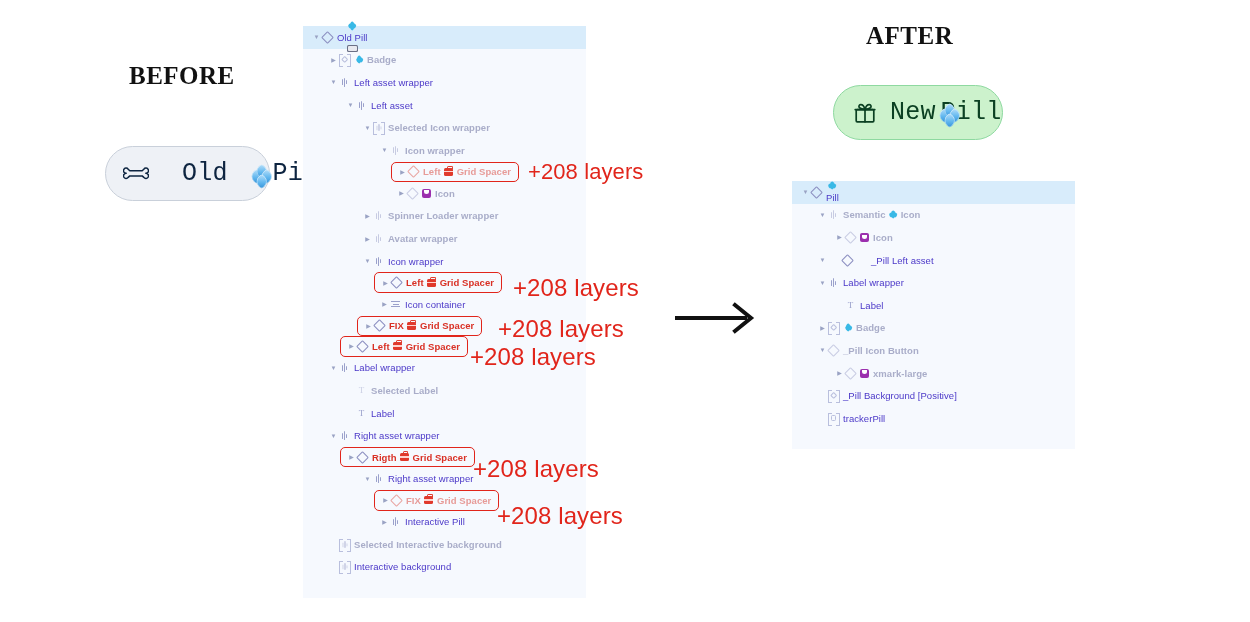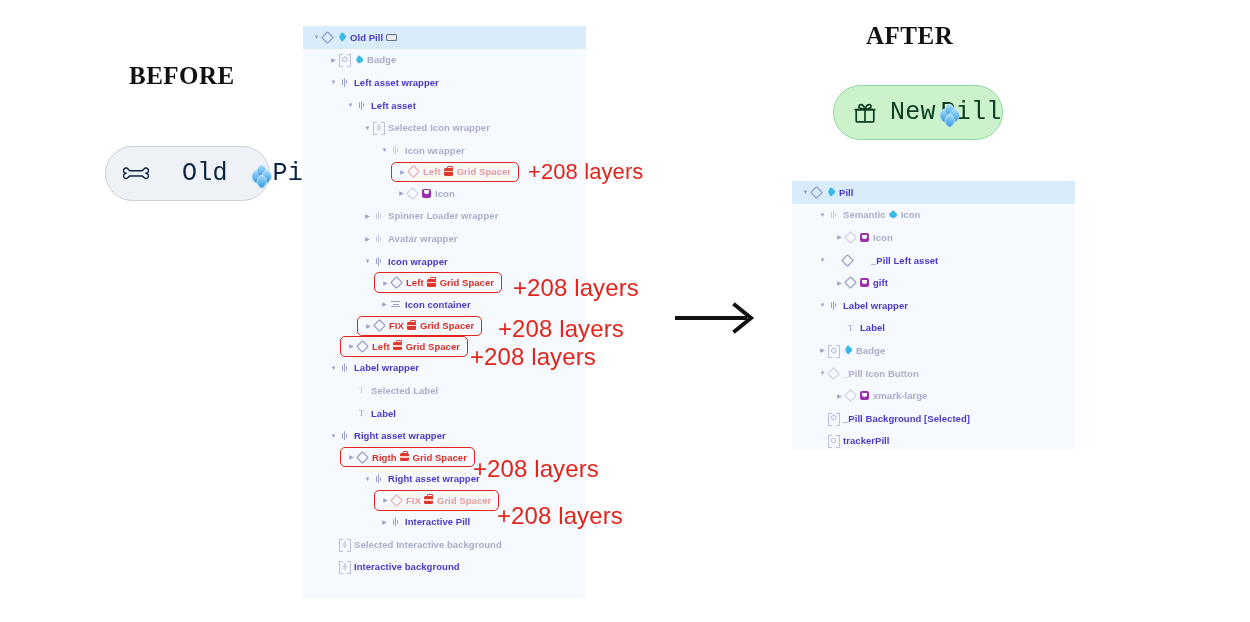--- a/index.html
+++ b/index.html
@@ -122,21 +122,21 @@
     flex: 0 0 auto;
     width: 13px;
     display: inline-flex;
     justify-content: center;
     align-items: center;
     margin-right: 3px;
   }
   .rowtext { display: inline-flex; align-items: center; gap: 2px; }
 
   
-  .c-strong { color: #4b38c8; font-weight: bold; }
+  .c-strong { color: #4b38c8; font-weight: normal; flex-direction: column; }
   .c-dim    { color: #a9adc9; font-weight: bold; }
   .c-red    { color: #d93025; font-weight: bold; }
   .c-redd   { color: #e79b98; font-weight: bold; }
 
   
   .dia {
     display: inline-block;
     width: 7px; height: 7px;
     border: 1.1px solid currentColor;
     transform: rotate(45deg);
@@ -671,30 +671,20 @@
     </div>
     <div class="row" style="padding-left: 26px; gap: 14px;">
       <span class="twisty">▼</span>
       <span class="glyph">
         <span class="dia dia-strong"></span>
       </span>
       <span class="rowtext c-strong">
         <span>_Pill Left asset</span>
       </span>
     </div>
-    <div class="row" style="padding-left: 43px;">
-      <span class="twisty">▶</span>
-      <span class="glyph">
-        <span class="dia dia-strong"></span>
-      </span>
-      <span class="rowtext c-strong">
-        <span class="emoji-purple"></span>
-        <span>gift</span>
-      </span>
-    </div>
     <div class="row" style="padding-left: 26px;">
       <span class="twisty">▼</span>
       <span class="glyph">
         <span class="bars">
           <b></b>
           <b></b>
           <b></b>
         </span>
       </span>
       <span class="rowtext c-strong">
@@ -747,21 +737,21 @@
       </span>
     </div>
     <div class="row" style="padding-left: 26px;">
       <span class="twisty none">▶</span>
       <span class="glyph">
         <span class="brk">
           <i></i>
         </span>
       </span>
       <span class="rowtext c-strong">
-        <span>_Pill Background [Selected]</span>
+        <span>_Pill Background [Positive]</span>
       </span>
     </div>
     <div class="row" style="padding-left: 26px;">
       <span class="twisty none">▶</span>
       <span class="glyph">
         <span class="brk sq">
           <i></i>
         </span>
       </span>
       <span class="rowtext c-strong">

